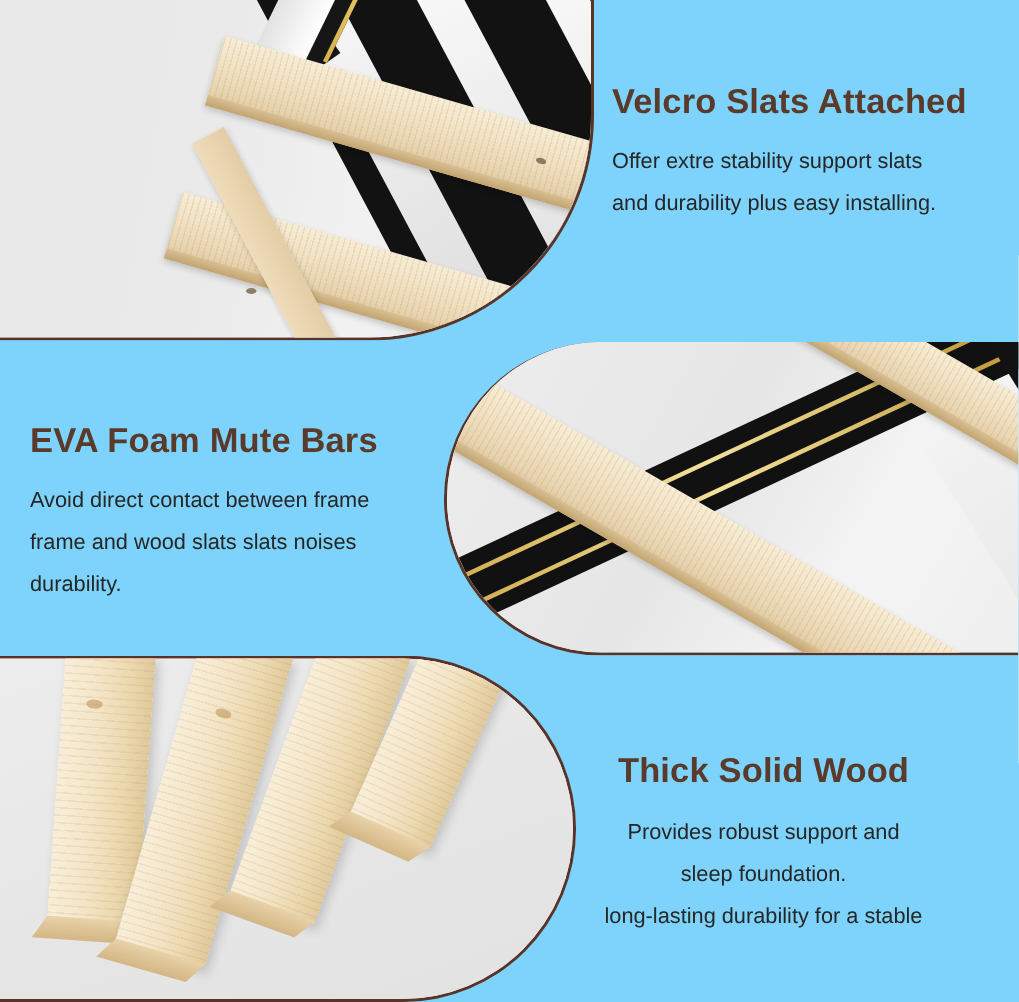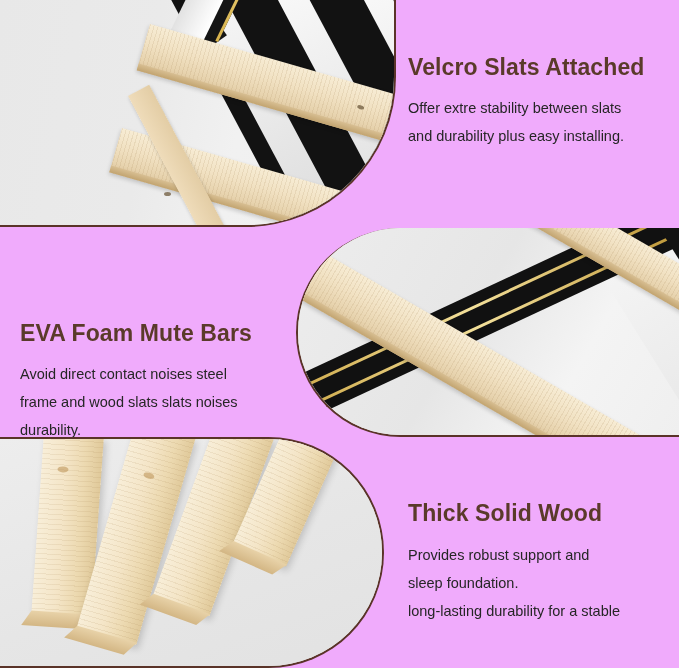--- a/index.html
+++ b/index.html
@@ -3,21 +3,21 @@
 <meta charset="utf-8">
 <style>
   * { margin:0; padding:0; box-sizing:border-box; }
   html,body { width:679px; height:668px; }
   body {
     font-family:"Liberation Sans", sans-serif;
     background:#ffffff;
     position:relative;
     overflow:hidden;
   }
-  .stage { position:absolute; inset:0; width:679px; height:668px; background:#f0abfc; }
+  .stage { position:absolute; inset:0; width:679px; height:668px; background:#7dd3fc; }
 
   
   .panel { position:absolute; overflow:hidden; background:#e9e9e9; }
 
   
   #panel-velcro {
     left:0; top:0; width:396px; height:227px;
     border-bottom:2px solid #5a3328;
     border-right:2px solid #5a3328;
     border-bottom-right-radius:150px;
@@ -120,24 +120,24 @@
   .bodytext {
     color:#262626; font-family:"Liberation Sans", sans-serif;
   }
   .bodytext p { margin:0; }
 
   #text-velcro { left:408px; top:52px; width:250px; }
   #text-velcro .headline { font-size:23px; line-height:30px; margin-bottom:12px; }
   #text-velcro .bodytext { font-size:14.5px; line-height:28px; }
 
   #text-eva { left:20px; top:278px; width:260px; }
-  #text-eva .headline { font-size:23px; line-height:30px; margin-bottom:12px;margin-top:40px; }
+  #text-eva .headline { font-size:23px; line-height:30px; margin-bottom:12px; }
   #text-eva .bodytext { font-size:14.5px; line-height:28px; }
 
-  #text-wood { left:408px; top:498px; width:250px; }
+  #text-wood { left:384px; top:498px; width:250px;text-align:center; }
   #text-wood .headline { font-size:23px; line-height:30px; margin-bottom:13px; }
   #text-wood .bodytext { font-size:14.5px; line-height:28px; }
 </style>
 </head>
 <body>
 
 <div class="stage">
 
   <div class="panel" id="panel-velcro">
     <div class="photo">
@@ -164,21 +164,21 @@
       </div>
       <div class="woodslat" style="left:128px; top:96px; width:24px; height:170px; transform:rotate(-28deg);
                   background:linear-gradient(90deg,#efdcba,#e3cda5);"></div>
       <div class="screwhole" style="left:164px; top:192px;"></div>
     </div>
   </div>
 
   <div class="textblock" id="text-velcro">
     <div class="headline">Velcro Slats Attached</div>
     <div class="bodytext">
-      <p>Offer extre stability between slats</p>
+      <p>Offer extre stability support slats</p>
       <p>and durability plus easy installing.</p>
     </div>
   </div>
 
   <div class="panel" id="panel-eva">
     <div class="photo">
       <div class="p2-bg"></div>
 
       <div class="p2-white" style="left:236px; top:-60px; width:64px; height:360px; transform:rotate(-32deg);"></div>
       <div class="p2-white" style="left:372px; top:-60px; width:62px; height:360px; transform:rotate(-32deg);"></div>
@@ -196,21 +196,21 @@
       </div>
 
       <div style="position:absolute; left:330px; top:-50px; width:140px; height:120px;
                   background:#121212; transform:rotate(-32deg); transform-origin:left top;"></div>
     </div>
   </div>
 
   <div class="textblock" id="text-eva">
     <div class="headline">EVA Foam Mute Bars</div>
     <div class="bodytext">
-      <p>Avoid direct contact noises steel</p>
+      <p>Avoid direct contact between frame</p>
       <p>frame and wood slats slats noises</p>
       <p>durability.</p>
     </div>
   </div>
 
   <div class="panel" id="panel-wood">
     <div class="photo">
       <div class="p3-bg"></div>
 
       <div class="beam" style="left:44px; top:-6px; width:60px; height:180px; transform:rotate(4deg);">

